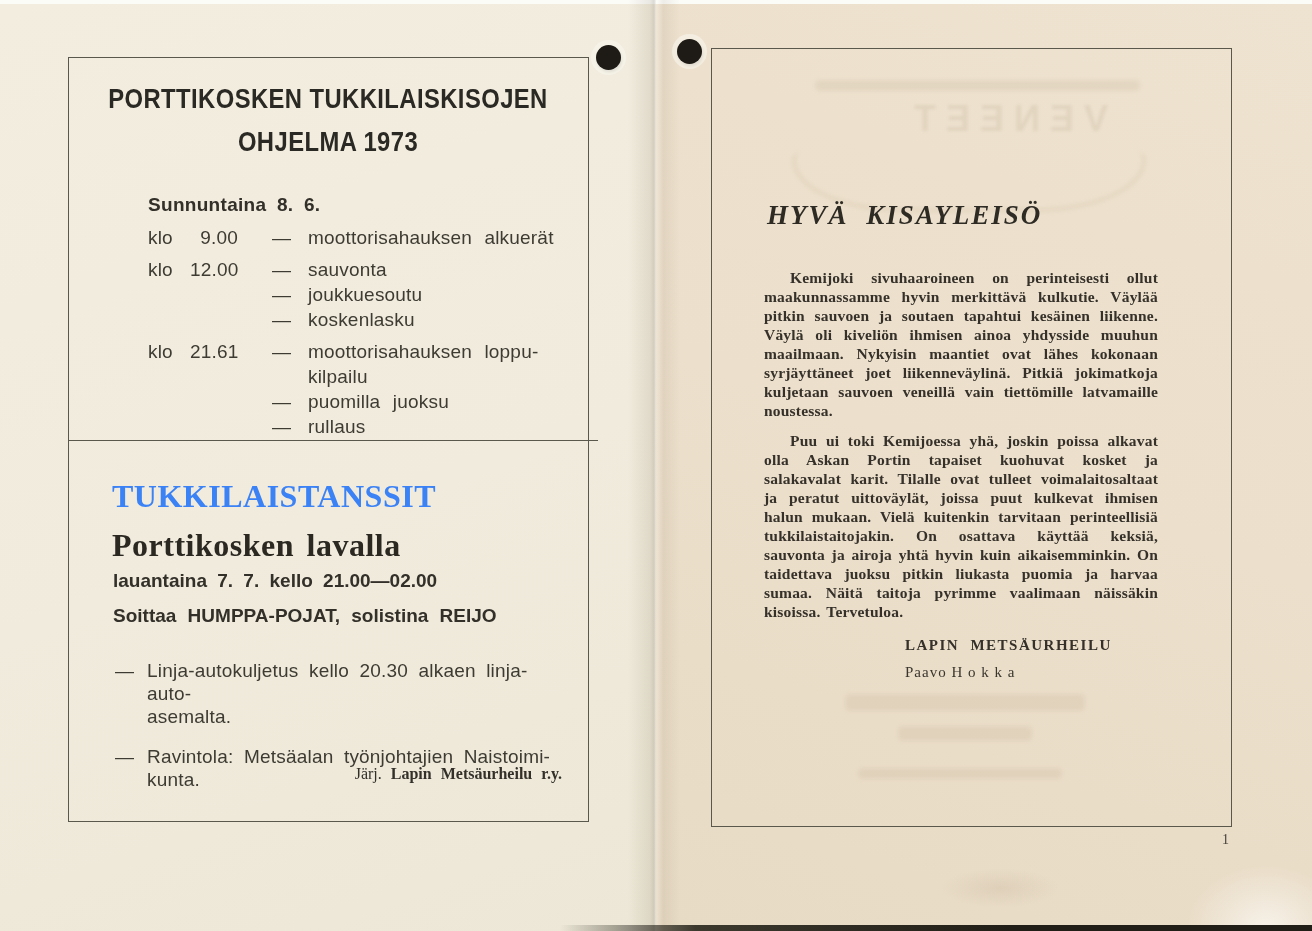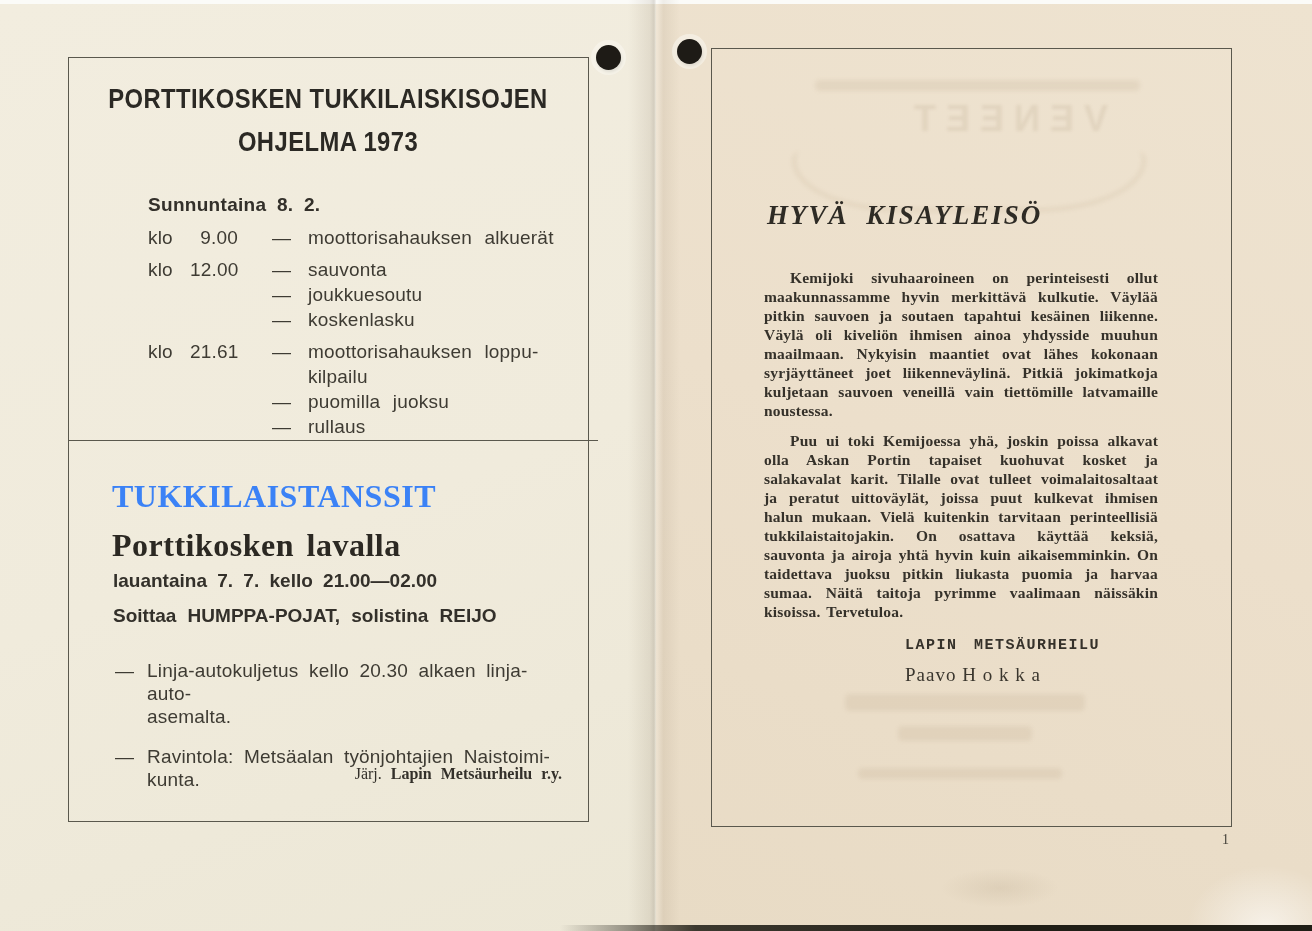--- a/index.html
+++ b/index.html
@@ -115,27 +115,27 @@
   .rp-body{
     position:absolute;left:764px;top:268px;width:394px;
     font-family:"Liberation Serif", serif;font-weight:bold;
     font-size:15.5px;line-height:19px;color:#35312a;
     text-align:justify;letter-spacing:0.2px;word-spacing:2px;
   }
   .rp-body p{margin:0;text-indent:26px;}
   .rp-body p + p{margin-top:11px;}
   .sig-org{
     position:absolute;left:905px;top:637px;
-    font-family:Liberation Mono, monospace;font-weight:bold;
+    font-family:Liberation Serif, serif;font-weight:bold;
     font-size:15px;color:#35312a;letter-spacing:1.5px;word-spacing:6px;
   }
   .sig-name{
     position:absolute;left:905px;top:664px;
     font-family:"Liberation Serif", serif;
-    font-size:19px;color:#3a362e;letter-spacing:1px;
+    font-size:15px;color:#3a362e;letter-spacing:1px;
   }
   .page-num{
     position:absolute;left:1222px;top:832px;
     font-family:"Liberation Serif", serif;font-size:14px;color:#46423a;
   }
   
   .ghost{position:absolute;pointer-events:none;}
   .ghost-bar{background:rgba(150,120,80,0.10);filter:blur(2px);border-radius:5px;}
   .ghost-veneet{
     left:878px;top:98px;width:230px;
@@ -174,21 +174,21 @@
 <div class="frame-right"></div>
 
 <div class="hole hole-l"></div>
 <div class="hole hole-r"></div>
 
 <div class="lp-title">
   <div class="t-line">PORTTIKOSKEN TUKKILAISKISOJEN</div>
   <div class="t-line t-line2">OHJELMA 1973</div>
 </div>
 
-<div class="day-heading">Sunnuntaina 8. 2.</div>
+<div class="day-heading">Sunnuntaina 8. 6.</div>
 
 <div class="schedule">
   <div class="sched-row">
     <span>klo</span>
     <span class="time">9.00</span>
     <span class="dash">—</span>
     <span>moottorisahauksen alkuerät</span>
   </div>
   <div class="sched-row gap">
     <span>klo</span>

